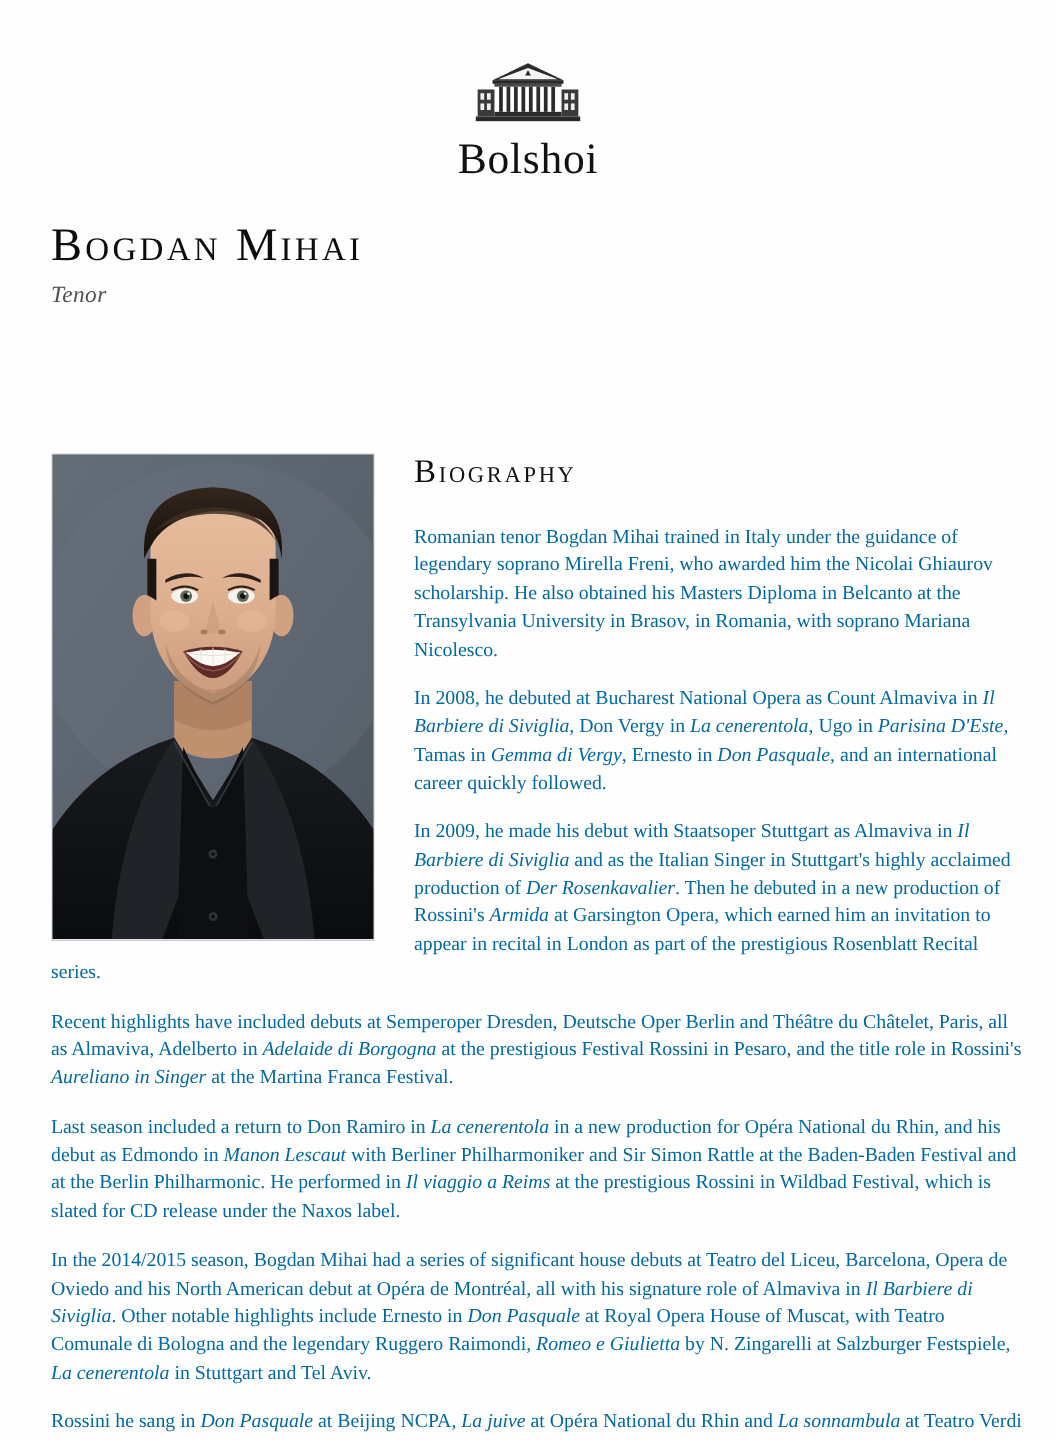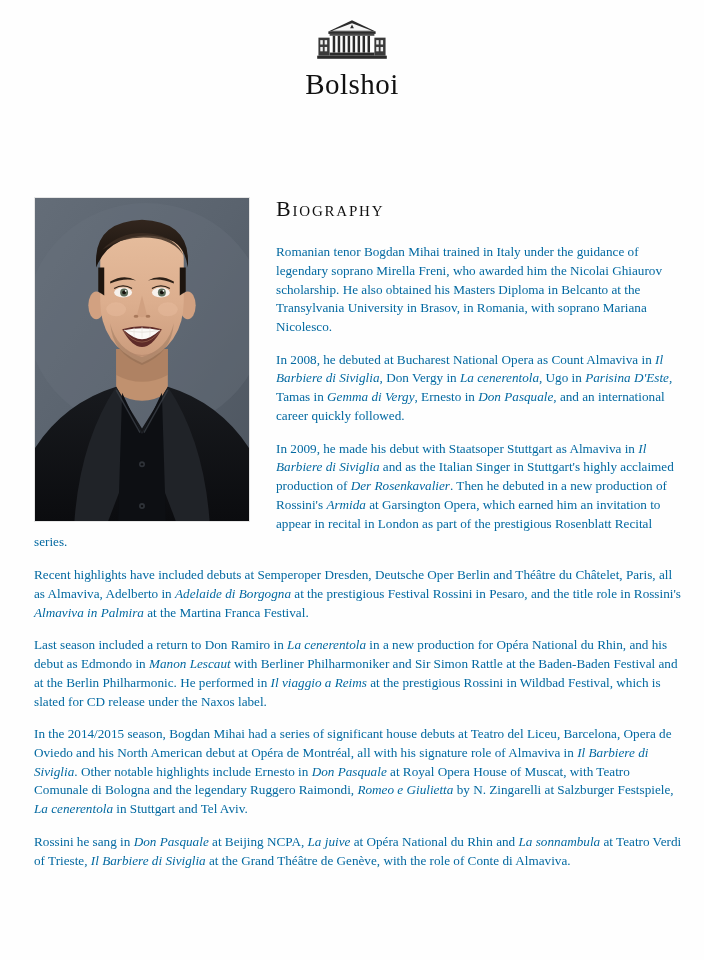--- a/index.html
+++ b/index.html
@@ -21,21 +21,21 @@
     height: 960px;
     background: #fefefe;
     position: relative;
     box-sizing: border-box;
   }
 
   
   .logo-block {
     width: 100%;
     text-align: center;
-    padding-top: 19px;
+    padding-top: 41px;
   }
   .logo-mark {
     display: block;
     margin: 0 auto;
     width: 76px;
     height: 46px;
   }
   .logo-word {
     font-family: "Liberation Serif", "DejaVu Serif", serif;
     font-size: 29px;
@@ -149,20 +149,24 @@
         <rect x="106" y="34" width="4" height="7" fill="#efefef"></rect>
         <rect x="99" y="45" width="4" height="7" fill="#efefef"></rect>
         <rect x="106" y="45" width="4" height="7" fill="#efefef"></rect>
 
         <rect x="4" y="59" width="112" height="5"></rect>
       </g>
     </svg>
     <div class="logo-word">Bolshoi</div>
   </div>
 
+  <div class="name-block">
+    <h1 class="artist-name">Bogdan Mihai</h1>
+    <div class="artist-voice">Tenor</div>
+  </div>
 
   <div class="content clearfix">
 
     <div class="portrait">
       <svg viewBox="0 0 216 325" preserveAspectRatio="xMidYMid slice">
         <defs>
           <linearGradient id="bgGrad" x1="0" y1="0" x2="1" y2="1">
             <stop offset="0%" stop-color="#646d78"></stop>
             <stop offset="48%" stop-color="#5a636e"></stop>
             <stop offset="100%" stop-color="#4c545e"></stop>
@@ -250,20 +254,20 @@
         <ellipse cx="134" cy="112" rx="10" ry="7" fill="#eec4a5" opacity="0.35"></ellipse>
       </svg>
     </div>
 
     <h2 class="bio-heading">Biography</h2>
 
     <div>
       <p class="bio-para"><span>Romanian tenor Bogdan Mihai trained in Italy under the guidance of legendary soprano Mirella Freni, who awarded him the Nicolai Ghiaurov scholarship. He also obtained his Masters Diploma in Belcanto at the Transylvania University in Brasov, in Romania, with soprano Mariana Nicolesco.</span></p>
       <p class="bio-para"><span>In 2008, he debuted at Bucharest National Opera as Count Almaviva in </span><i>Il Barbiere di Siviglia</i><span>, Don Vergy in </span><i>La cenerentola</i><span>, Ugo in </span><i>Parisina D'Este</i><span>, Tamas in </span><i>Gemma di Vergy</i><span>, Ernesto in </span><i>Don Pasquale</i><span>, and an international career quickly followed.</span></p>
       <p class="bio-para"><span>In 2009, he made his debut with Staatsoper Stuttgart as Almaviva in </span><i>Il Barbiere di Siviglia</i><span> and as the Italian Singer in Stuttgart's highly acclaimed production of </span><i>Der Rosenkavalier</i><span>. Then he debuted in a new production of Rossini's </span><i>Armida</i><span> at Garsington Opera, which earned him an invitation to appear in recital in London as part of the prestigious Rosenblatt Recital series.</span></p>
-      <p class="bio-para"><span>Recent highlights have included debuts at Semperoper Dresden, Deutsche Oper Berlin and Théâtre du Châtelet, Paris, all as Almaviva, Adelberto in </span><i>Adelaide di Borgogna</i><span> at the prestigious Festival Rossini in Pesaro, and the title role in Rossini's </span><i>Almaviva in Palmira</i><span> at the Martina Franca Festival.</span></p>
+      <p class="bio-para"><span>Recent highlights have included debuts at Semperoper Dresden, Deutsche Oper Berlin and Théâtre du Châtelet, Paris, all as Almaviva, Adelberto in </span><i>Adelaide di Borgogna</i><span> at the prestigious Festival Rossini in Pesaro, and the title role in Rossini's </span><i>Aureliano in Singer</i><span> at the Martina Franca Festival.</span></p>
       <p class="bio-para"><span>Last season included a return to Don Ramiro in </span><i>La cenerentola</i><span> in a new production for Opéra National du Rhin, and his debut as Edmondo in </span><i>Manon Lescaut</i><span> with Berliner Philharmoniker and Sir Simon Rattle at the Baden-Baden Festival and at the Berlin Philharmonic. He performed in </span><i>Il viaggio a Reims</i><span> at the prestigious Rossini in Wildbad Festival, which is slated for CD release under the Naxos label.</span></p>
       <p class="bio-para tight"><span>In the 2014/2015 season, Bogdan Mihai had a series of significant house debuts at Teatro del Liceu, Barcelona, Opera de Oviedo and his North American debut at Opéra de Montréal, all with his signature role of Almaviva in </span><i>Il Barbiere di Siviglia</i><span>. Other notable highlights include Ernesto in </span><i>Don Pasquale</i><span> at Royal Opera House of Muscat, with Teatro Comunale di Bologna and the legendary Ruggero Raimondi, </span><i>Romeo e Giulietta</i><span> by N. Zingarelli at Salzburger Festspiele, </span><i>La cenerentola</i><span> in Stuttgart and Tel Aviv.</span></p>
       <p class="bio-para"><span>Rossini he sang in </span><i>Don Pasquale</i><span> at Beijing NCPA, </span><i>La juive</i><span> at Opéra National du Rhin and </span><i>La sonnambula</i><span> at Teatro Verdi of Trieste, </span><i>Il Barbiere di Siviglia</i><span> at the Grand Théâtre de Genève, with the role of Conte di Almaviva.</span></p>
     </div>
 
   </div>
 </div>
 
 </body></html>

